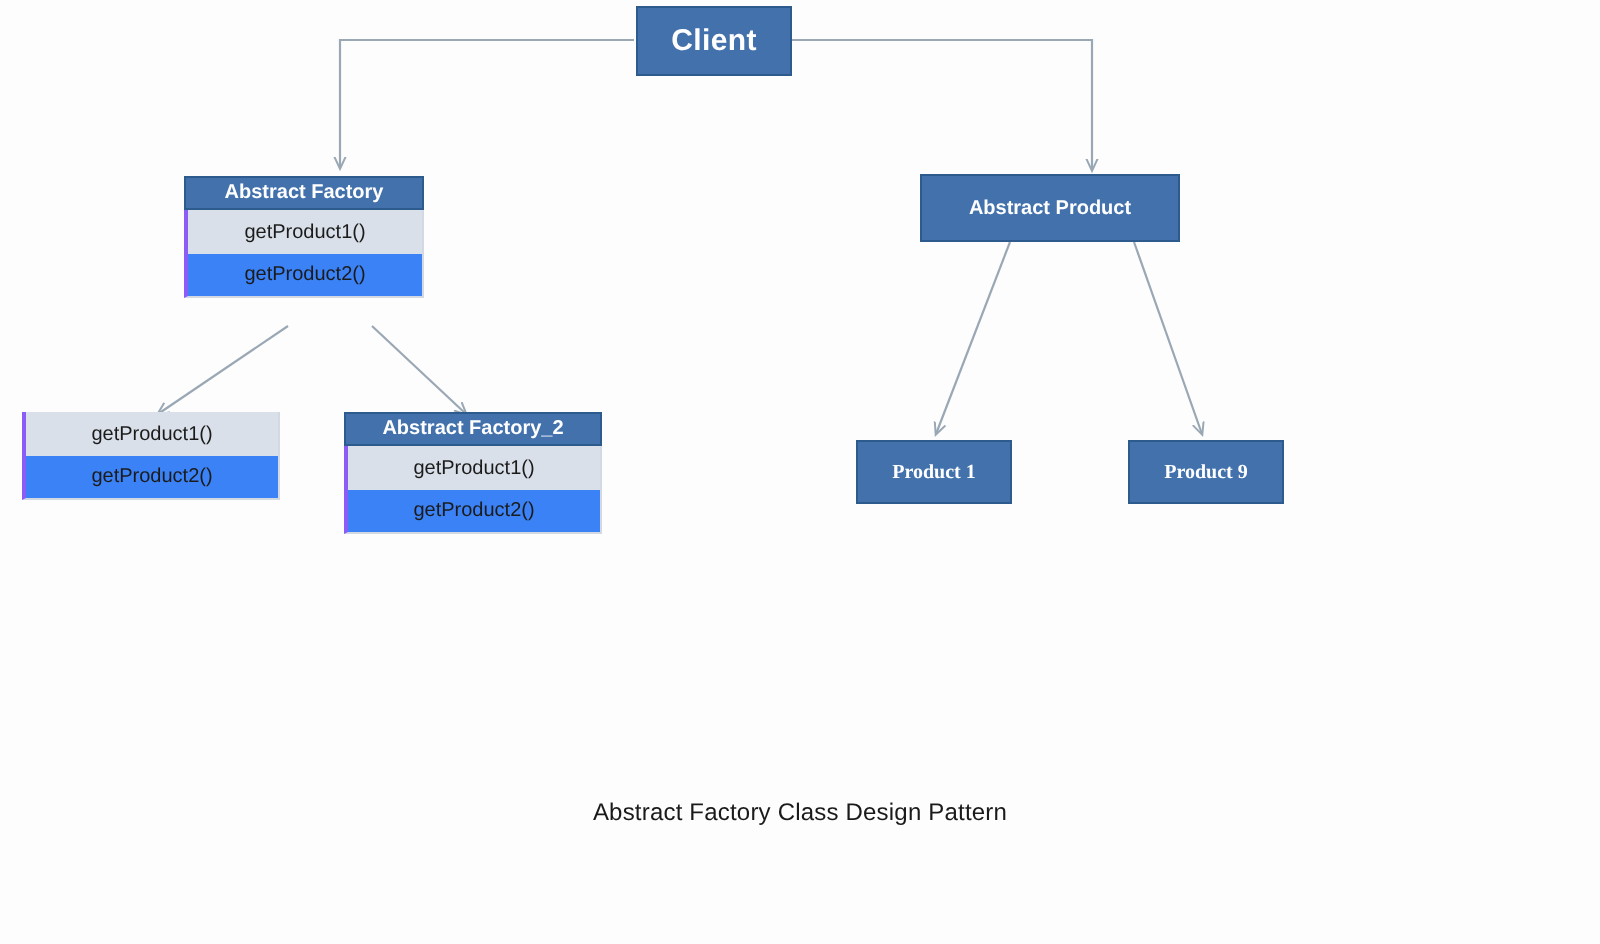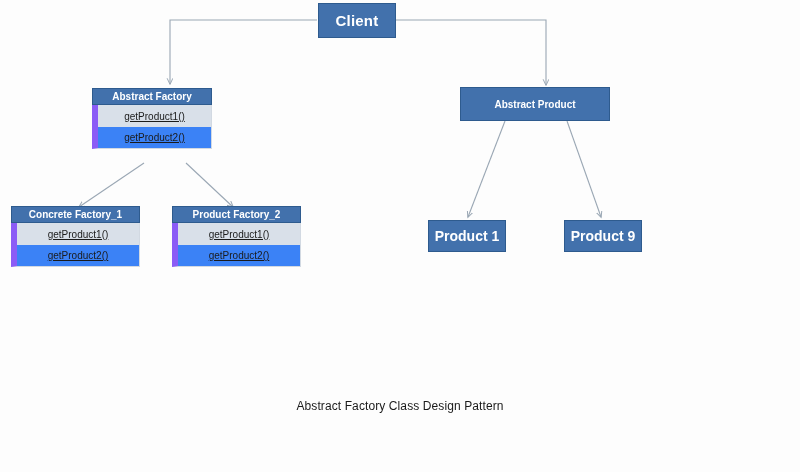--- a/index.html
+++ b/index.html
@@ -44,22 +44,23 @@
   .solid.client {
     font-size: 15px;
     font-weight: 700;
     letter-spacing: .2px;
   }
   .solid.absproduct {
     font-size: 10px;
     font-weight: 700;
   }
   .solid.product {
-    font-size: 14px;
+    font-size: 10px;
     font-weight: 700;
+    font-family: Liberation Serif, serif;
   }
   
   .classbox {
     position: absolute;
     box-sizing: border-box;
   }
   .classbox .hdr {
     box-sizing: border-box;
     background: #4271ac;
     border: 1px solid #2e5b8e;
@@ -67,30 +68,29 @@
     font-size: 10px;
     font-weight: 700;
     display: flex;
     align-items: center;
     justify-content: center;
     text-align: center;
     height: 17px;
   }
   .classbox .row {
     box-sizing: border-box;
-    border-left: 6px solid #8b5cf6;
+    border-left: 2px solid #8b5cf6;
     border-right: 1px solid #d2d9e2;
     color: #1b1b1b;
     font-size: 10px;
     display: flex;
     align-items: center;
     justify-content: center;
     text-align: center;
     height: 22px;
-    text-decoration: underline;
   }
   .classbox .row.r1 {
     background: #d9e0e9;
   }
   .classbox .row.r2 {
     background: #3b82f6;
     border-bottom: 1px solid #d2d9e2;
   }
   .caption {
     position: absolute;
@@ -137,39 +137,36 @@
       <span>Abstract Factory</span>
     </div>
     <div class="row r1">
       <span>getProduct1()</span>
     </div>
     <div class="row r2">
       <span>getProduct2()</span>
     </div>
   </div>
 
-  <div class="node solid absproduct" style="left:460px; top:87px; width:150px; height:34px;">
+  <div class="node solid absproduct" style="left:460px; top:87px; width:130px; height:34px;">
     <span>Abstract Product</span>
   </div>
 
   <div class="classbox" style="left:11px; top:206px; width:129px;">
-    <div class="hdr">
-      <span>Concrete Factory_1</span>
-    </div>
     <div class="row r1">
       <span>getProduct1()</span>
     </div>
     <div class="row r2">
       <span>getProduct2()</span>
     </div>
   </div>
 
   <div class="classbox" style="left:172px; top:206px; width:129px;">
     <div class="hdr">
-      <span>Product Factory_2</span>
+      <span>Abstract Factory_2</span>
     </div>
     <div class="row r1">
       <span>getProduct1()</span>
     </div>
     <div class="row r2">
       <span>getProduct2()</span>
     </div>
   </div>
 
   <div class="node solid product" style="left:428px; top:220px; width:78px; height:32px;">

